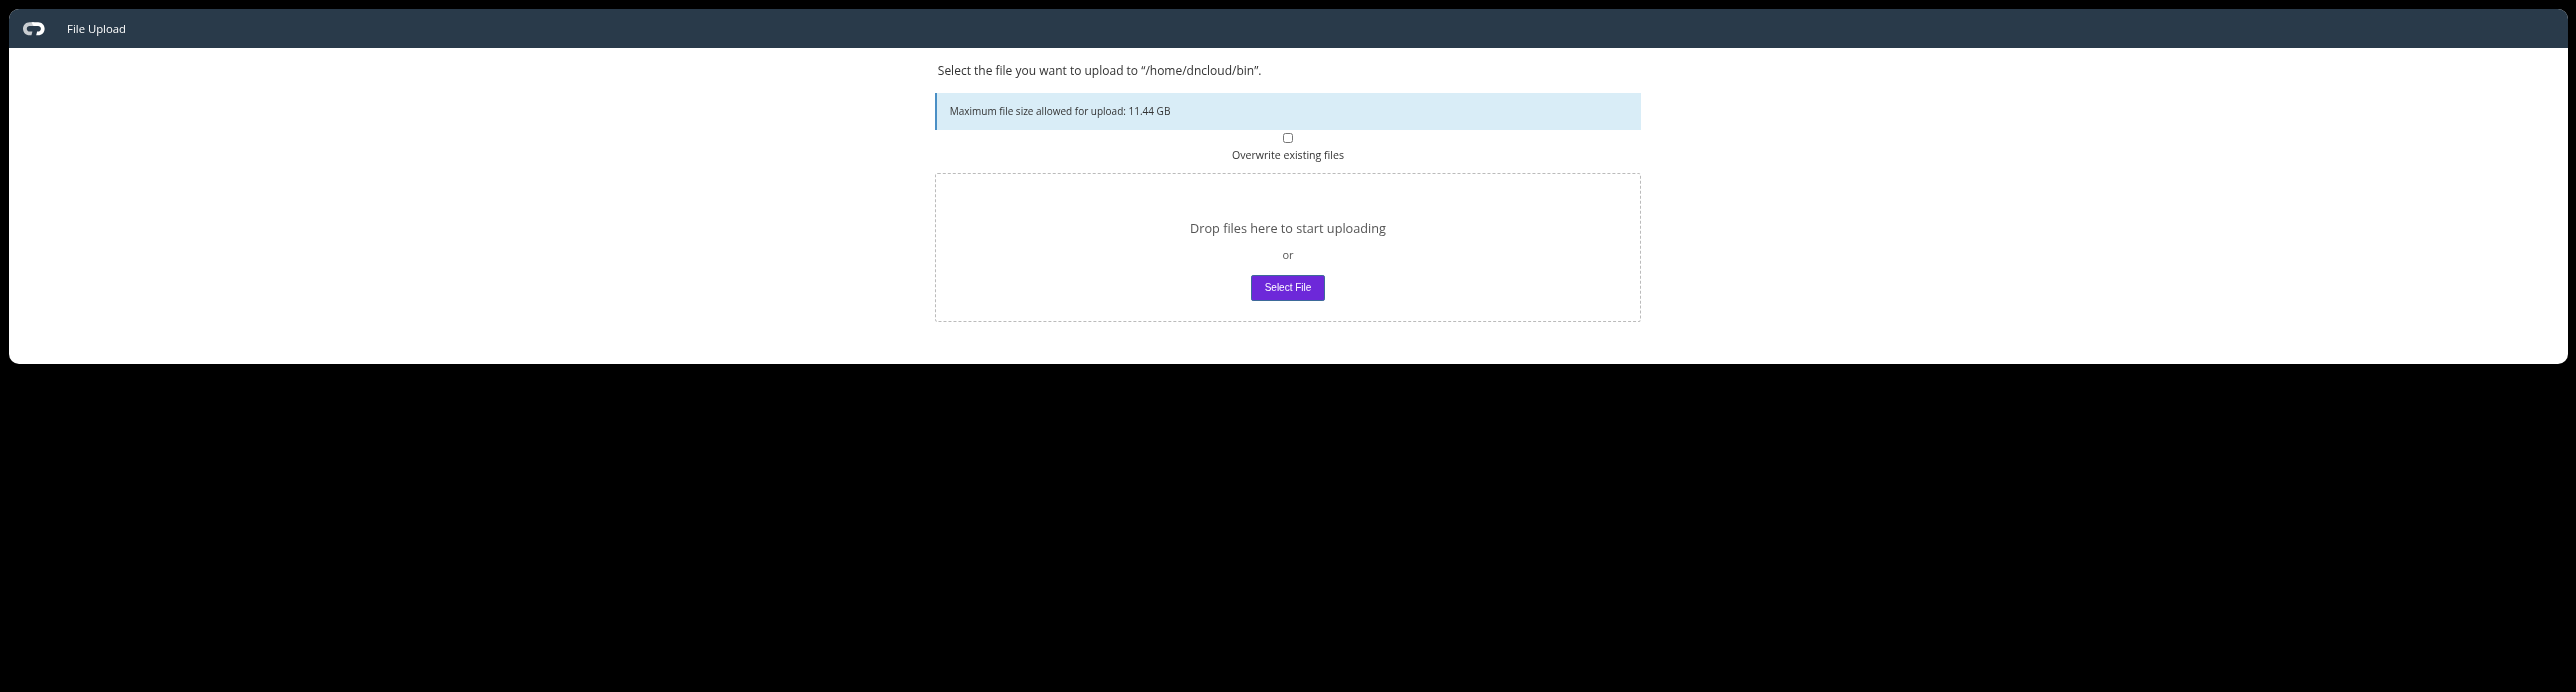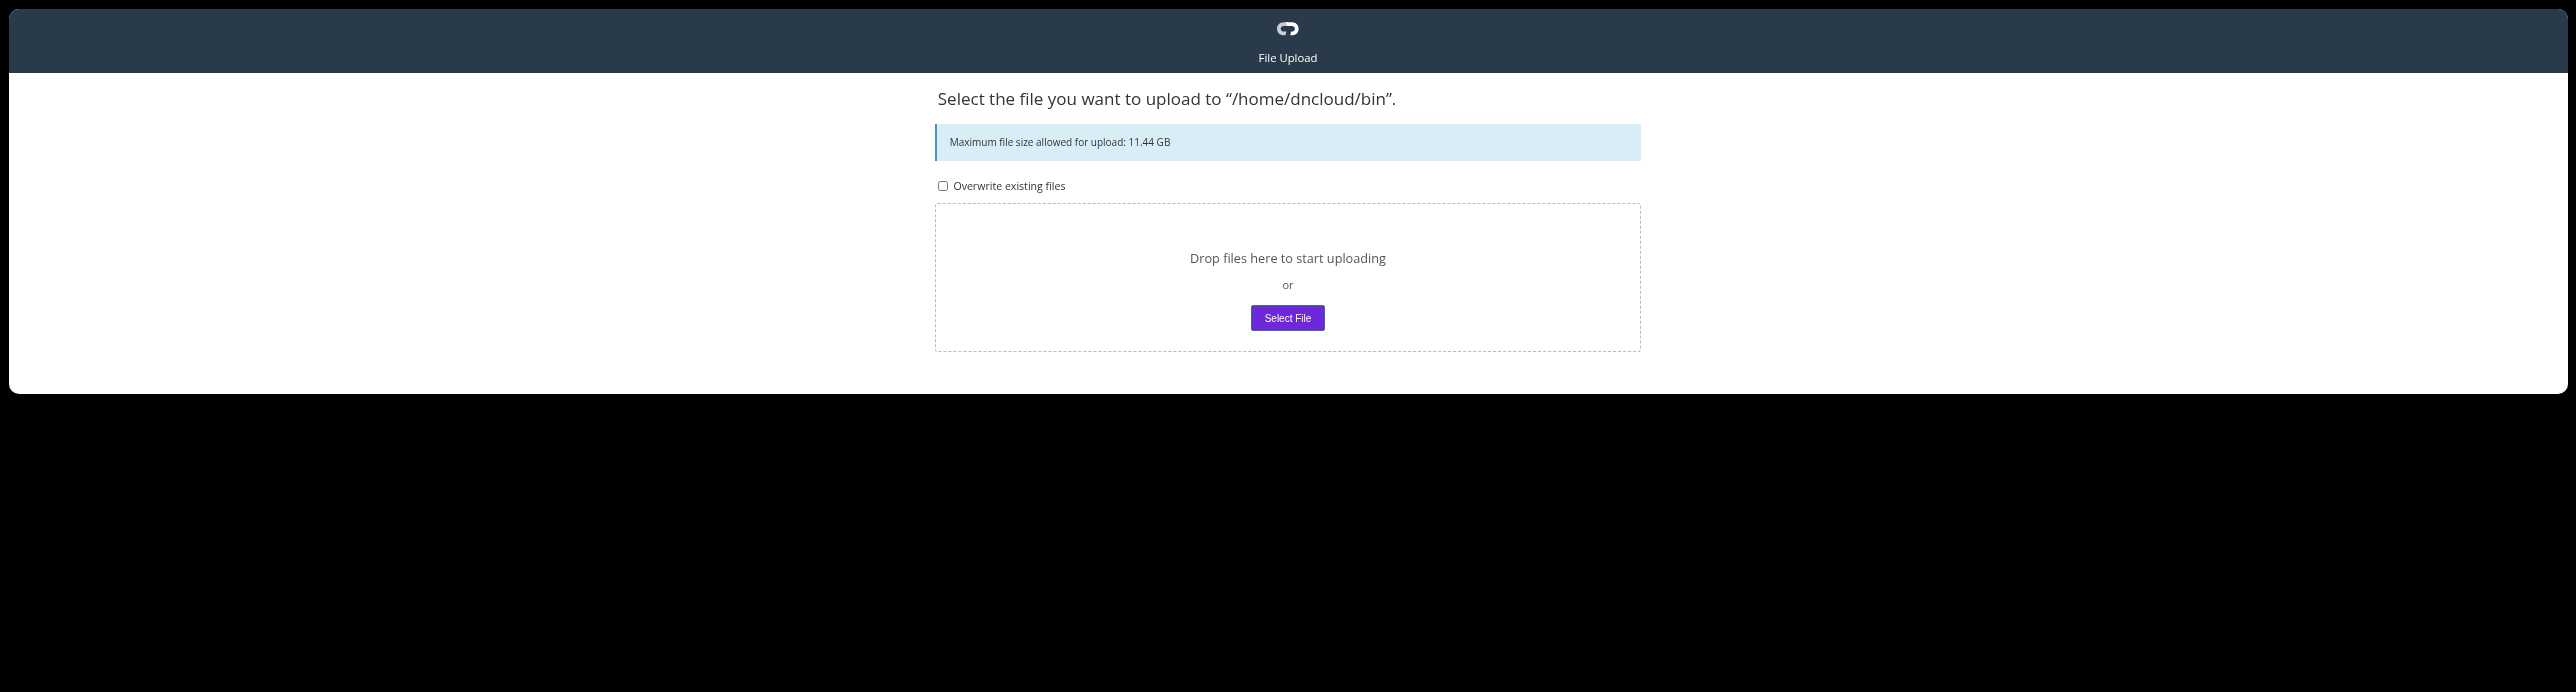--- a/index.html
+++ b/index.html
@@ -21,22 +21,21 @@
       width: 100%;
       min-height: 282px;
     }
 
     .header {
       background: #293a4a;
       color: #fff;
       padding: 8.5px 14px;
       display: flex;
       align-items: center;
-      gap: 10px;
-      flex-direction: column;
+      gap: 22px;
     }
 
     .logo-icon {
       width: 22.6px;
       height: 22.6px;
       display: flex;
       align-items: center;
       justify-content: center;
     }
 
@@ -50,42 +49,43 @@
       font-weight: 400;
     }
 
     .content {
       padding: 14px 0 42px 0;
       max-width: 706px;
       margin: 0 auto;
     }
 
     .page-heading {
-      font-size: 17px;
+      font-size: 12px;
       font-weight: 400;
       color: #333;
       margin-bottom: 14px;
       padding: 0 2.8px;
     }
 
     .info-box {
       background: #d9edf7;
       border-left: 2.8px solid #4a8fc5;
       padding: 11.3px 12.7px;
-      margin-bottom: 18px;
+      margin-bottom: 3px;
       color: #333;
       font-size: 10px;
     }
 
     .overwrite-row {
       display: flex;
       align-items: center;
       gap: 5.6px;
       margin-bottom: 10.6px;
       padding: 0 2.8px;
+      flex-direction: column;
     }
 
     .overwrite-row input[type="checkbox"] {
       width: 10px;
       height: 10px;
       cursor: pointer;
     }
 
     .overwrite-row label {
       font-size: 10.6px;

